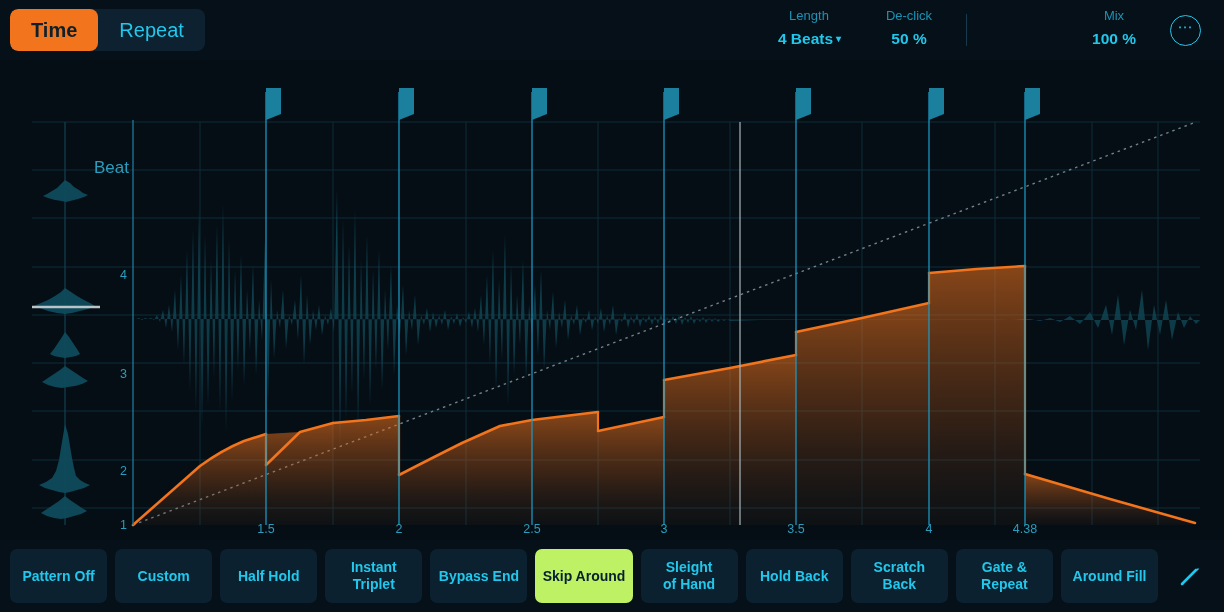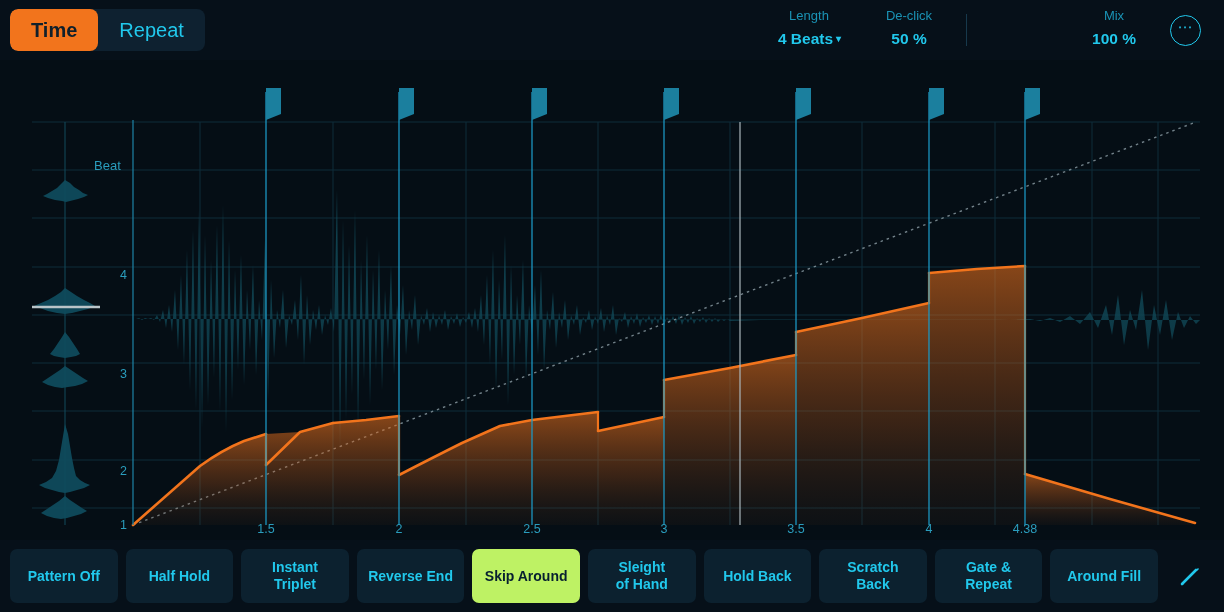--- a/index.html
+++ b/index.html
@@ -98,21 +98,21 @@
   .graph {
     position: absolute; left: 0; top: 60px;
     width: 1224px; height: 480px;
     background: #050e15;
     overflow: hidden;
   }
   .graph svg { display: block; }
   .beat-label {
     position: absolute;
     left: 94px; top: 98px;
-    font-size: 13px;
+    font-size: 17px;
     color: #2a9dbd;
   }
 
   
   .presets {
     position: absolute; left: 0; top: 540px;
     width: 1224px; height: 72px;
     background: #061019;
     display: flex;
     align-items: center;
@@ -366,23 +366,24 @@
         <text x="664" y="473">3</text>
         <text x="796" y="473">3.5</text>
         <text x="929" y="473">4</text>
         <text x="1025" y="473">4.38</text>
       </g>
     </svg>
   </div>
 
   <div class="presets">
     <div class="preset">Pattern Off</div>
+    <div class="preset">Custom</div>
     <div class="preset">Half Hold</div>
     <div class="preset">Instant<br>Triplet</div>
-    <div class="preset">Reverse End</div>
+    <div class="preset">Bypass End</div>
     <div class="preset active">Skip Around</div>
     <div class="preset">Sleight<br>of Hand</div>
     <div class="preset">Hold Back</div>
     <div class="preset">Scratch<br>Back</div>
     <div class="preset">Gate &amp;<br>Repeat</div>
     <div class="preset">Around Fill</div>
     <div class="pencil">
       <svg width="26" height="26" viewBox="0 0 26 26">
         <line x1="5" y1="21" x2="19" y2="7" stroke="#21c8ec" stroke-width="2.6" stroke-linecap="round"></line>
         <path d="M19,7 L21,5 L22,6 L20,8 Z" fill="#21c8ec"></path>

